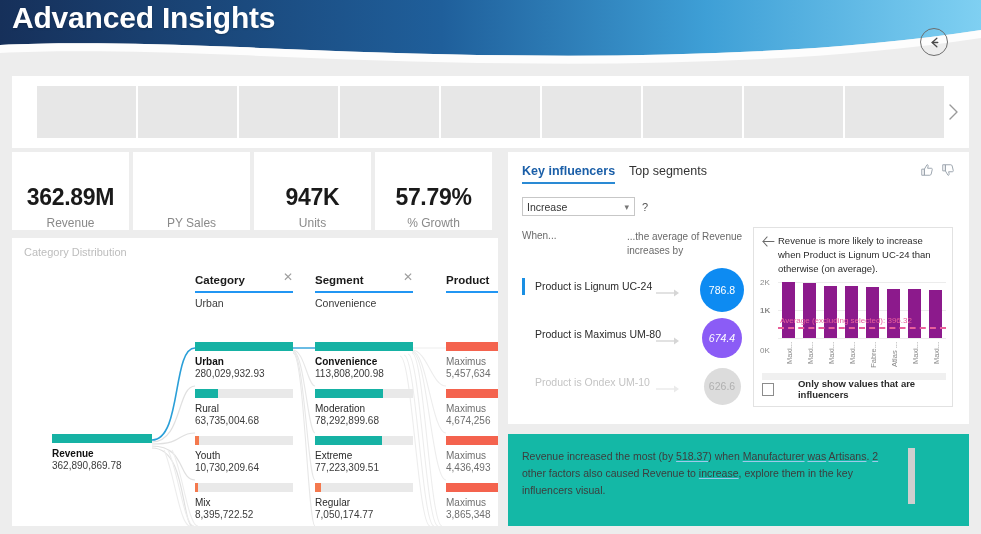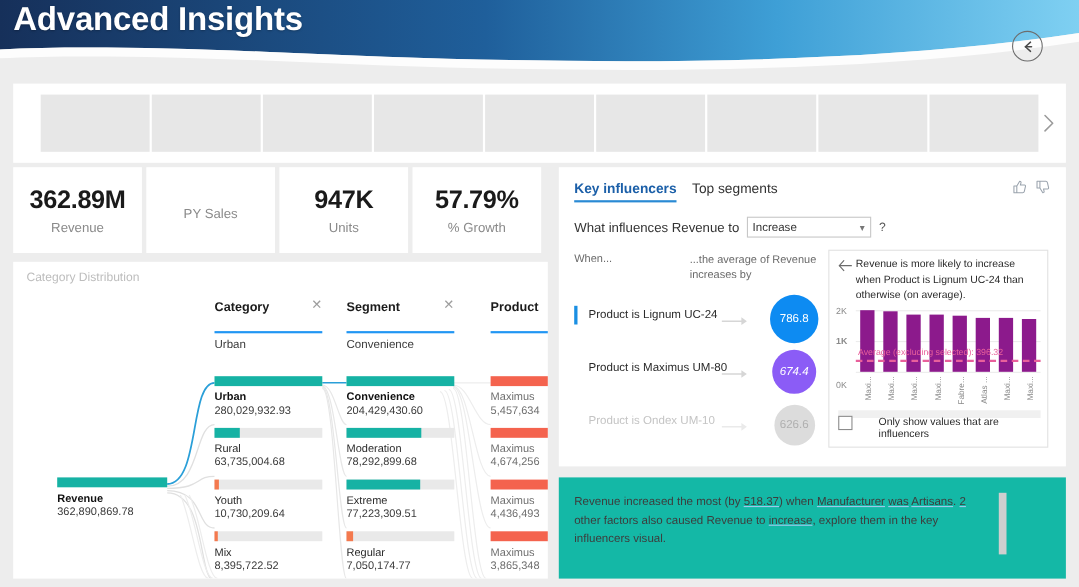--- a/index.html
+++ b/index.html
@@ -37,36 +37,36 @@
   .slicer-tile { width: 99px; height: 52px; background: #e7e7e7; }
   .slicer-next {
     position: absolute; right: 10px; top: 27px;
     font-size: 18px; color: #9a9a9a; line-height: 1; cursor: pointer;
   }
 
   
   .kpi-row { position: absolute; left: 12px; top: 152px; display: flex; gap: 4px; }
   .kpi-card {
     width: 117px; height: 78px; background: #ffffff;
-    display: flex; flex-direction: column; align-items: center; justify-content: center;
+    display: flex; flex-direction: column; align-items: center; justify-content: flex-end;
   }
   .kpi-value { font-size: 23px; font-weight: 600; color: #1a1a1a; letter-spacing: -0.3px; }
   .kpi-label { font-size: 12px; color: #8a8a8a; margin-top: 5px; }
 
   
   .tree-panel {
     position: absolute; left: 12px; top: 238px; width: 486px; height: 288px;
     background: #ffffff; overflow: hidden;
   }
   .tree-title { position: absolute; left: 12px; top: 8px; font-size: 11px; color: #bdbdbd; }
 
   .tree-col-head { position: absolute; top: 32px; }
   .tree-col-head .ch-name {
     font-size: 11.5px; font-weight: bold; color: #1b1b1b;
-    padding-bottom: 15px; display: inline-block;
+    padding-bottom: 5px; display: inline-block;
   }
   .tree-col-head .ch-rule { height: 2px; background: #2196f3; }
   .tree-col-head .ch-x {
     position: absolute; right: 0; top: 0; font-size: 12px; color: #9e9e9e; cursor: pointer;
   }
   .tree-col-head .ch-sel { font-size: 10.5px; color: #3b3b3b; margin-top: 4px; }
 
   .tnode { position: absolute; }
   .tnode .bar-track { height: 9px; background: #e9e9e9; }
   .tnode .bar-fill { height: 9px; }
@@ -123,21 +123,21 @@
   .kd-bar { position: absolute; background: #8c1a8c; }
   .kd-avg-line { position: absolute; left: 18px; width: 168px; height: 0; border-top: 2px dashed #e8609b; }
   .kd-avg-label {
     position: absolute; left: 20px; font-size: 8px; color: #e8609b; white-space: nowrap;
   }
   .kd-xlabel {
     position: absolute; font-size: 7.5px; color: #8a8a8a;
     writing-mode: vertical-rl; transform: rotate(180deg); white-space: nowrap;
   }
   .kd-scroll { position: absolute; left: 8px; bottom: 26px; width: 184px; height: 7px; background: #f0f0f0; }
-  .kd-check { position: absolute; left: 8px; bottom: 6px; display: flex; gap: 24px; }
+  .kd-check { position: absolute; left: 8px; bottom: 6px; display: flex; align-items: center; gap: 24px; font-weight: bold; }
   .kd-box { width: 13px; height: 13px; border: 1.5px solid #8c8c8c; background: #fff; cursor: pointer; }
   .kd-check-label { font-size: 9.5px; color: #2b2b2b; }
 
   
   .insight-panel {
     position: absolute; left: 508px; top: 434px; width: 461px; height: 92px;
     background: #14b8a6; overflow: hidden;
   }
   .insight-text {
     position: absolute; left: 14px; top: 14px; width: 380px;
@@ -294,21 +294,21 @@
           <div class="tn-name">Mix</div>
           <div class="tn-val">8,395,722.52</div>
         </div>
       </div>
     <div id="tree-seg-nodes">
         <div class="tnode" style="left: 303px; top: 104px; width: 98px;">
           <div class="bar-track">
             <div class="bar-fill" style="width: 100%; background: rgb(22, 178, 164);"></div>
           </div>
           <div class="tn-name bold">Convenience</div>
-          <div class="tn-val">204,429,430.60</div>
+          <div class="tn-val">113,808,200.98</div>
         </div>
         <div class="tnode" style="left: 303px; top: 151px; width: 98px;">
           <div class="bar-track">
             <div class="bar-fill" style="width: 69%; background: rgb(22, 178, 164);"></div>
           </div>
           <div class="tn-name">Moderation</div>
           <div class="tn-val">78,292,899.68</div>
         </div>
         <div class="tnode" style="left: 303px; top: 198px; width: 98px;">
           <div class="bar-track">
@@ -366,21 +366,20 @@
     <div class="ki-thumbs">
       <svg width="14" height="14" viewBox="0 0 16 16">
         <path d="M5 14 L5 7 L8 2 C9.2 2 9.6 2.8 9.3 3.8 L8.7 6 L13 6 C13.8 6 14.2 6.7 14 7.4 L12.8 12.6 C12.6 13.4 12 14 11.2 14 Z M2 14 L5 14 L5 7 L2 7 Z" fill="none" stroke="#9aa3ad" stroke-width="1.1" stroke-linejoin="round"></path>
       </svg>
       <svg width="14" height="14" viewBox="0 0 16 16">
         <path d="M5 2 L5 9 L8 14 C9.2 14 9.6 13.2 9.3 12.2 L8.7 10 L13 10 C13.8 10 14.2 9.3 14 8.6 L12.8 3.4 C12.6 2.6 12 2 11.2 2 Z M2 2 L5 2 L5 9 L2 9 Z" fill="none" stroke="#9aa3ad" stroke-width="1.1" stroke-linejoin="round"></path>
       </svg>
     </div>
 
     <div class="ki-q">
-      <span class="ki-q-label">What influences Revenue to</span>
       <div class="ki-select">
         <span>Increase</span>
         <span class="caret">▾</span>
       </div>
       <span class="ki-help">?</span>
     </div>
 
     <div class="ki-left">
       <div class="ki-hdr-when">When...</div>
       <div class="ki-hdr-avg">...the average of Revenue increases by</div>

